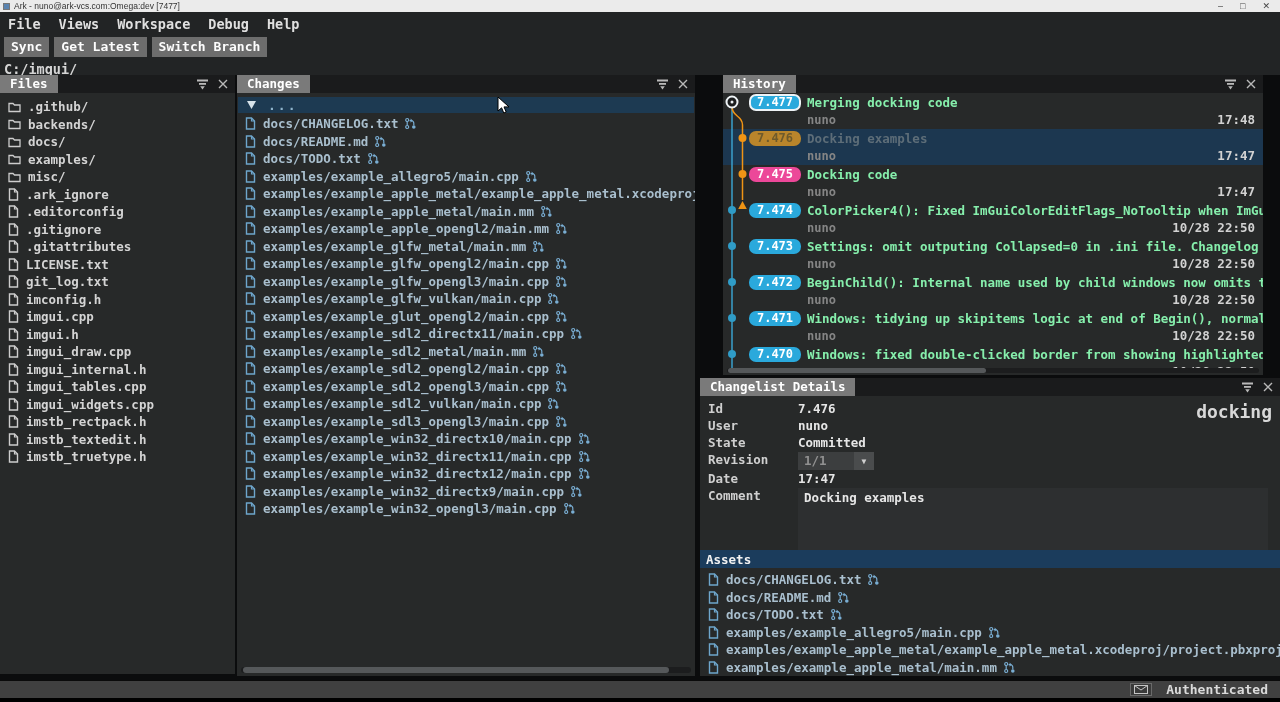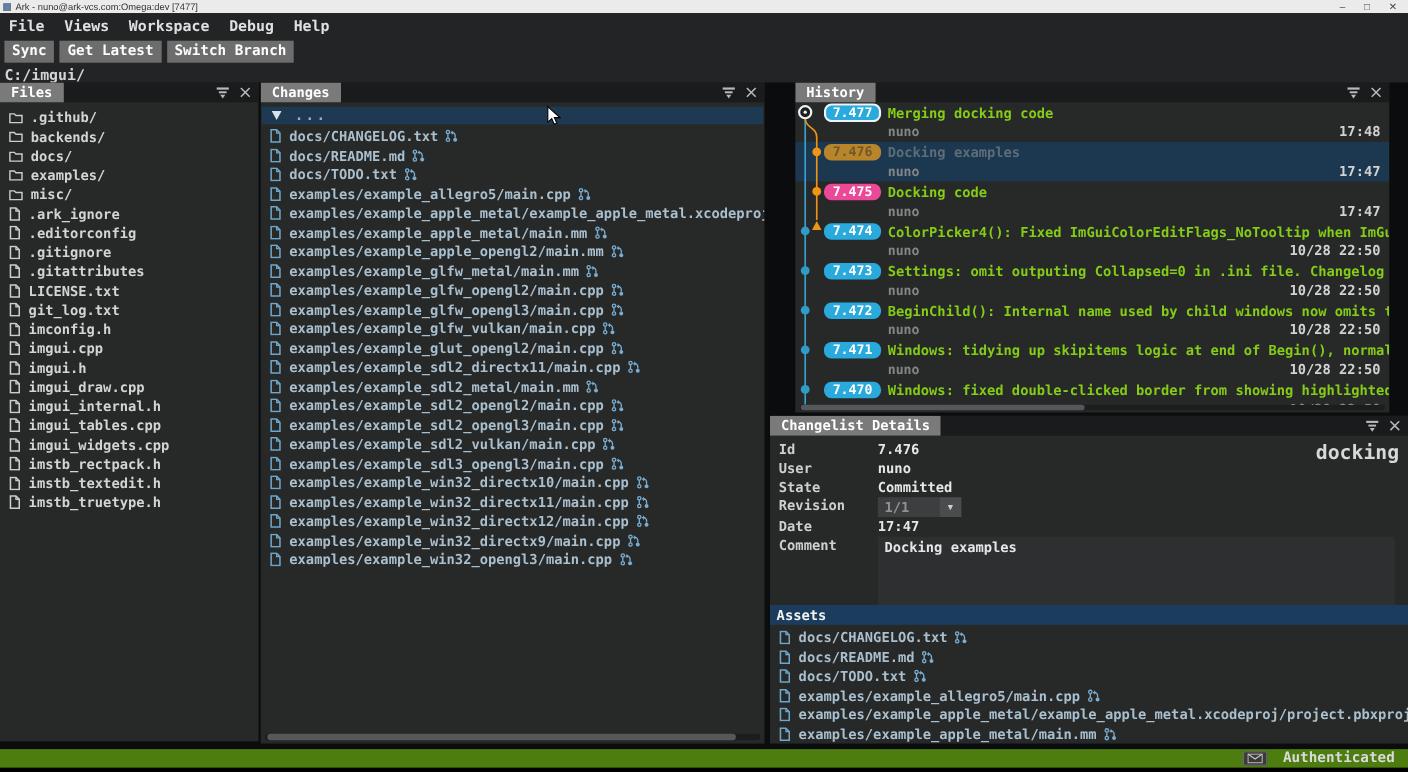--- a/index.html
+++ b/index.html
@@ -51,21 +51,21 @@
   .history-rows { position:relative; height:275px; overflow:hidden; }
   #history-graph { position:absolute; left:0; top:0; pointer-events:none; z-index:3; }
   .hentry { height:36px; padding-left:26px; position:relative; }
   .hentry.selected { background:#1c3750; }
   .hline1 { height:18px; display:flex; align-items:center; overflow:hidden; }
   .badge { flex:none; width:52px; height:15px; border-radius:7px; background:#2aa9dc; color:#fff;
     font-size:12px; font-weight:700; display:flex; align-items:center; justify-content:center; margin-right:6px; }
   .badge.orange { background:#ec4899; }
   .badge.sel { border:2px solid #eef3f6; height:17px; }
   .badge.dim { background:#b9852b; color:#6e5a2b; }
-  .htitle { color:#84cc16; font-size:12.5px; font-weight:700; white-space:nowrap; }
+  .htitle { color:#86efac; font-size:12.5px; font-weight:700; white-space:nowrap; }
   .htitle.dim { color:#5d6d78; }
   .hline2 { height:17px; display:flex; align-items:center; padding-left:58px; padding-right:8px; }
   .hauthor { color:#858585; font-size:12px; font-weight:700; }
   .htime { margin-left:auto; color:#d2d2d2; font-size:12.5px; font-weight:700; white-space:nowrap; }
 
   
   #details-panel { left:700px; top:378px; width:580px; height:298px; }
   .fields { position:relative; padding-top:5px; }
   .drow { display:flex; align-items:flex-start; min-height:16px; padding-left:8px; margin-bottom:1px; }
   .dlabel { width:90px; flex:none; color:#cfcfcf; font-size:12.5px; font-weight:700; align-self:flex-start; }
@@ -75,21 +75,21 @@
   .dd-value { background:#3c3e3f; color:#919191; font-size:12.5px; font-weight:700; width:56px; padding:1px 0 2px 6px; }
   .dd-arrow { background:#4a4c4d; width:20px; display:flex; align-items:center; justify-content:center;
     color:#cfcfcf; font-size:8px; }
   .comment-box { background:#2d2f30; width:470px; height:62px; padding:2px 6px; color:#e6e6e6;
     font-size:12.5px; font-weight:700; }
   .assets-header { position:absolute; left:0; top:172px; width:580px; height:18px; background:#1b3c5c;
     color:#f2f2f2; font-size:12.5px; font-weight:700; display:flex; align-items:center; padding-left:6px; }
   .assets-list { position:absolute; left:0; top:190px; width:580px; height:108px; overflow:hidden; padding-top:3px; }
 
   
-  .status-bar { position:absolute; left:0; top:680px; width:1280px; height:18px; background:#4d7c0f;
+  .status-bar { position:absolute; left:0; top:680px; width:1280px; height:18px; background:#404040;
     border-top:1px solid #0a0a0a; display:flex; align-items:center;justify-content:center; }
   .status-right { margin-left:auto; display:flex; align-items:center; margin-right:12px; gap:14px; }
   .env-box { width:22px; height:13px; background:#3a3a3a; border:1px solid #6a6a6a; display:flex; align-items:center; justify-content:center; }
   .status-text { color:#dadada; font-size:13px; font-weight:700; }
   .bottom-strip { position:absolute; left:0; top:698px; width:1280px; height:4px; background:#000; }
 
   .cursor { position:absolute; left:497px; top:96px; z-index:50; pointer-events:none; }
 </style>
 </head>
 <body>

